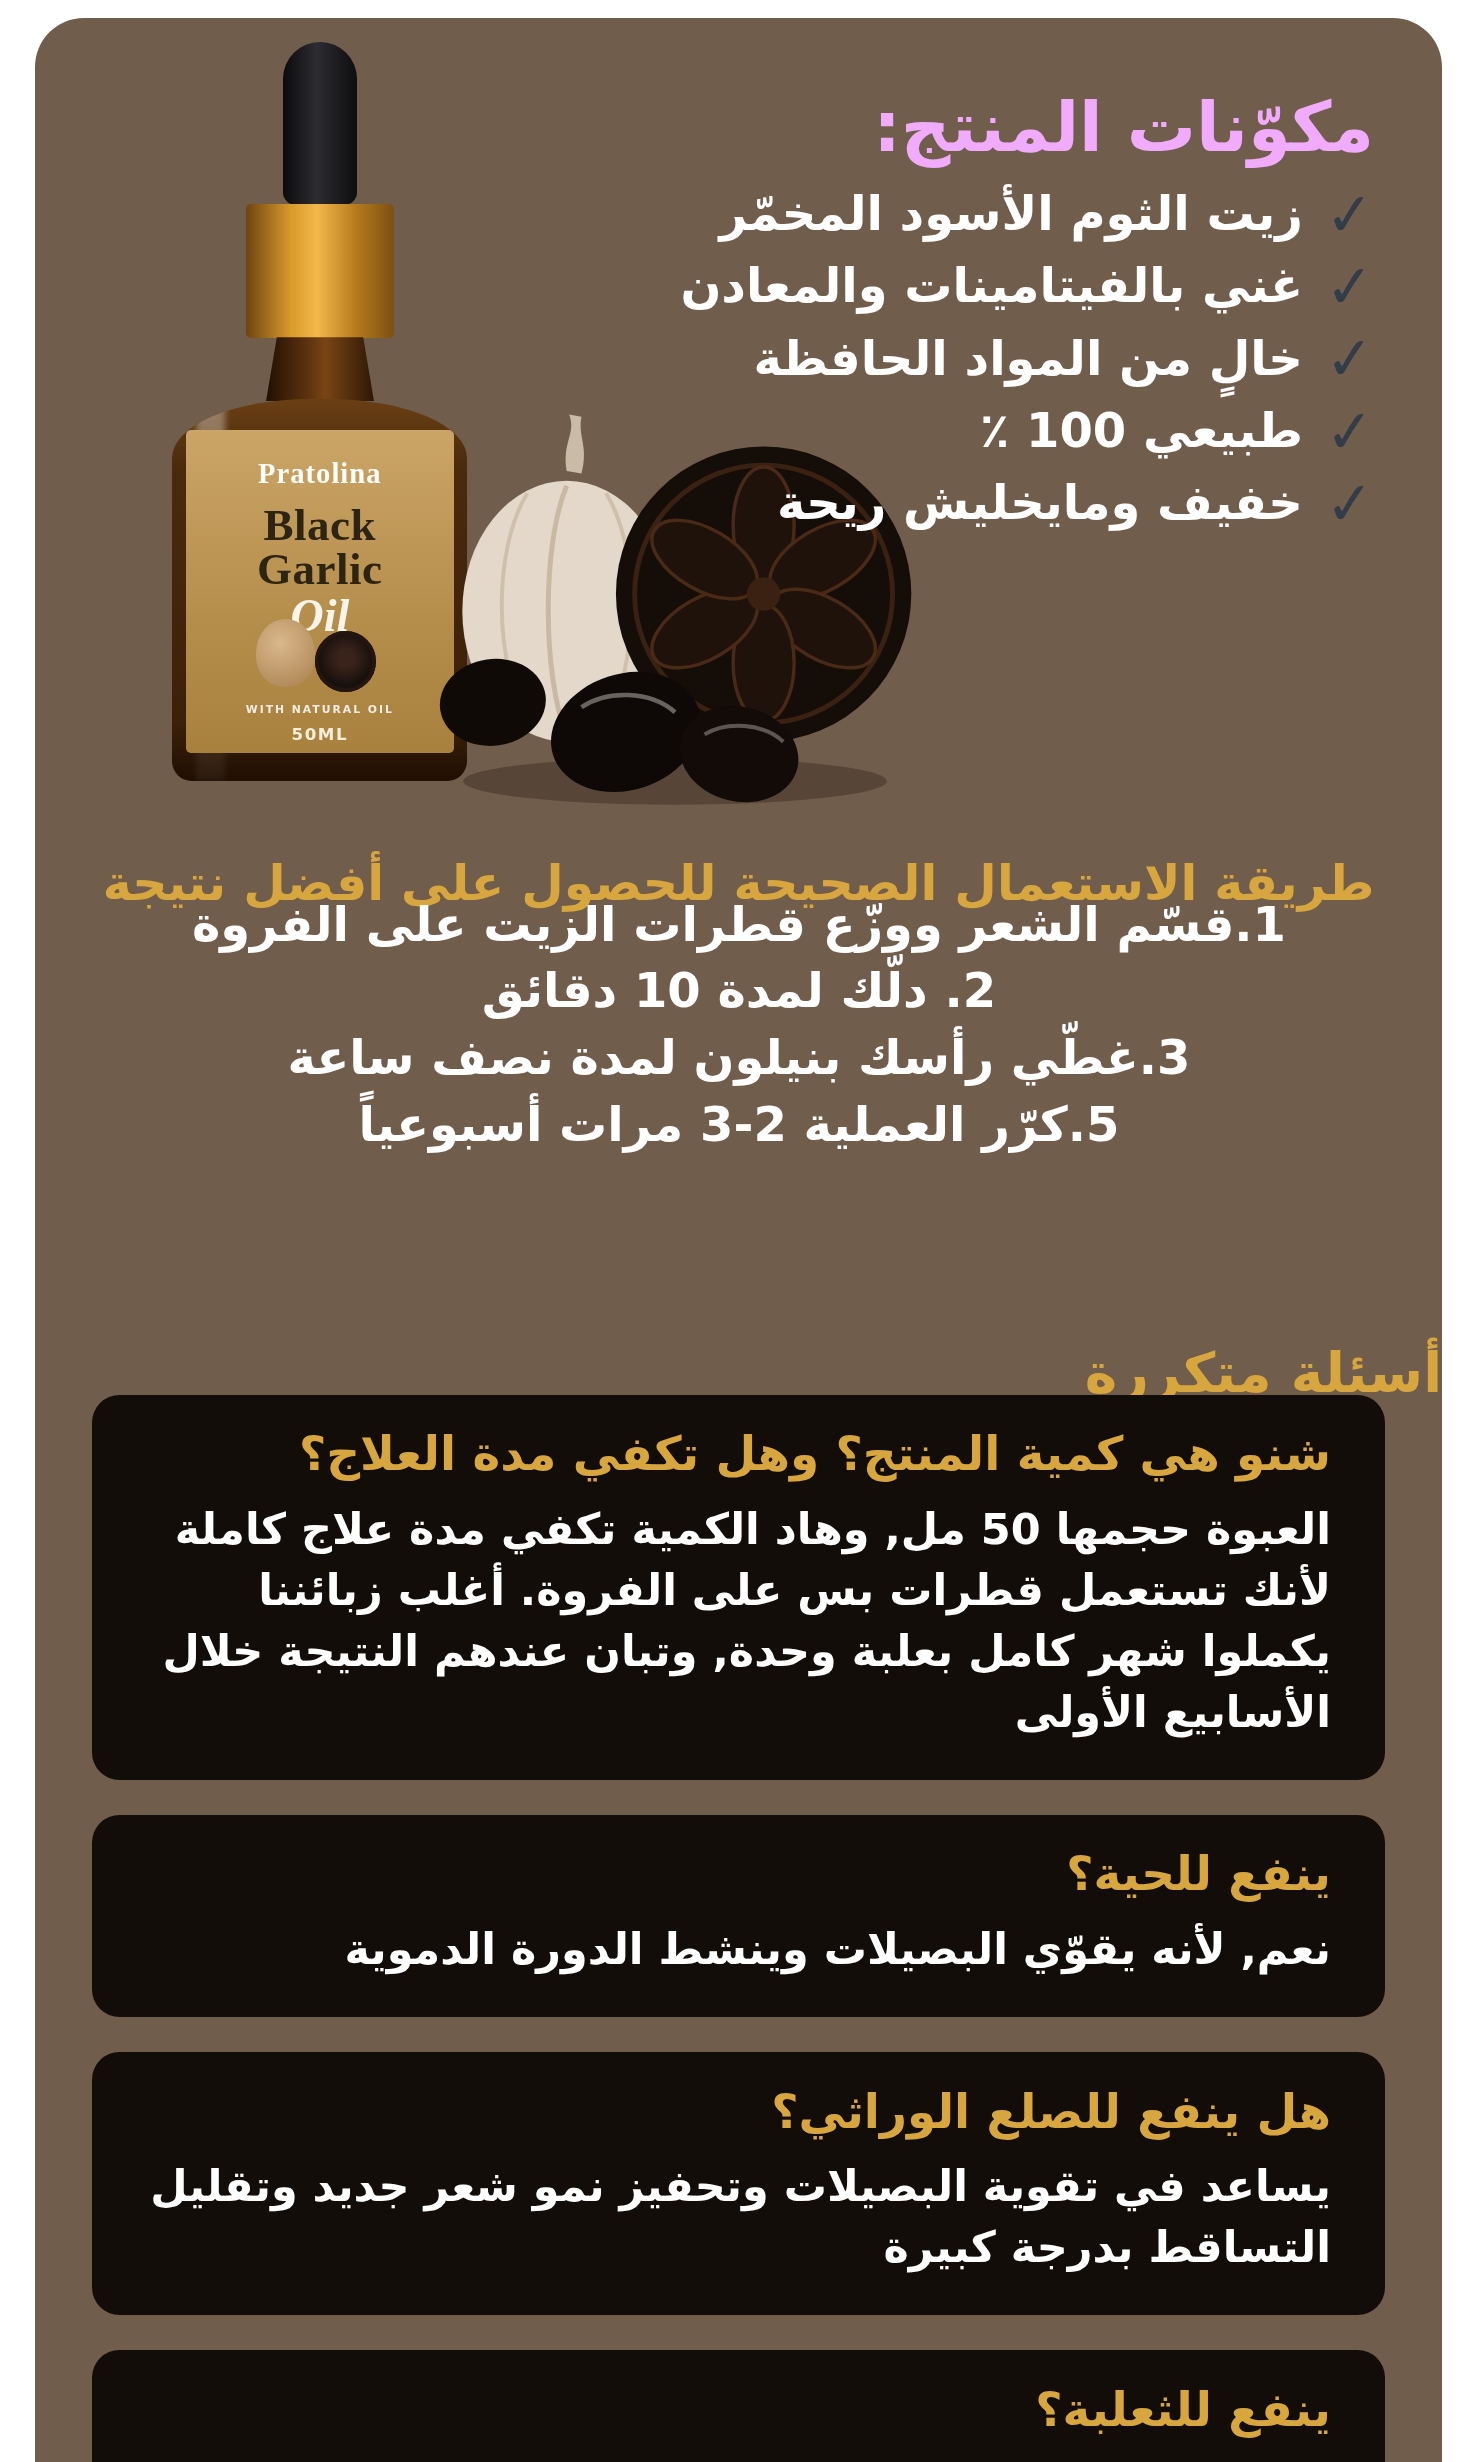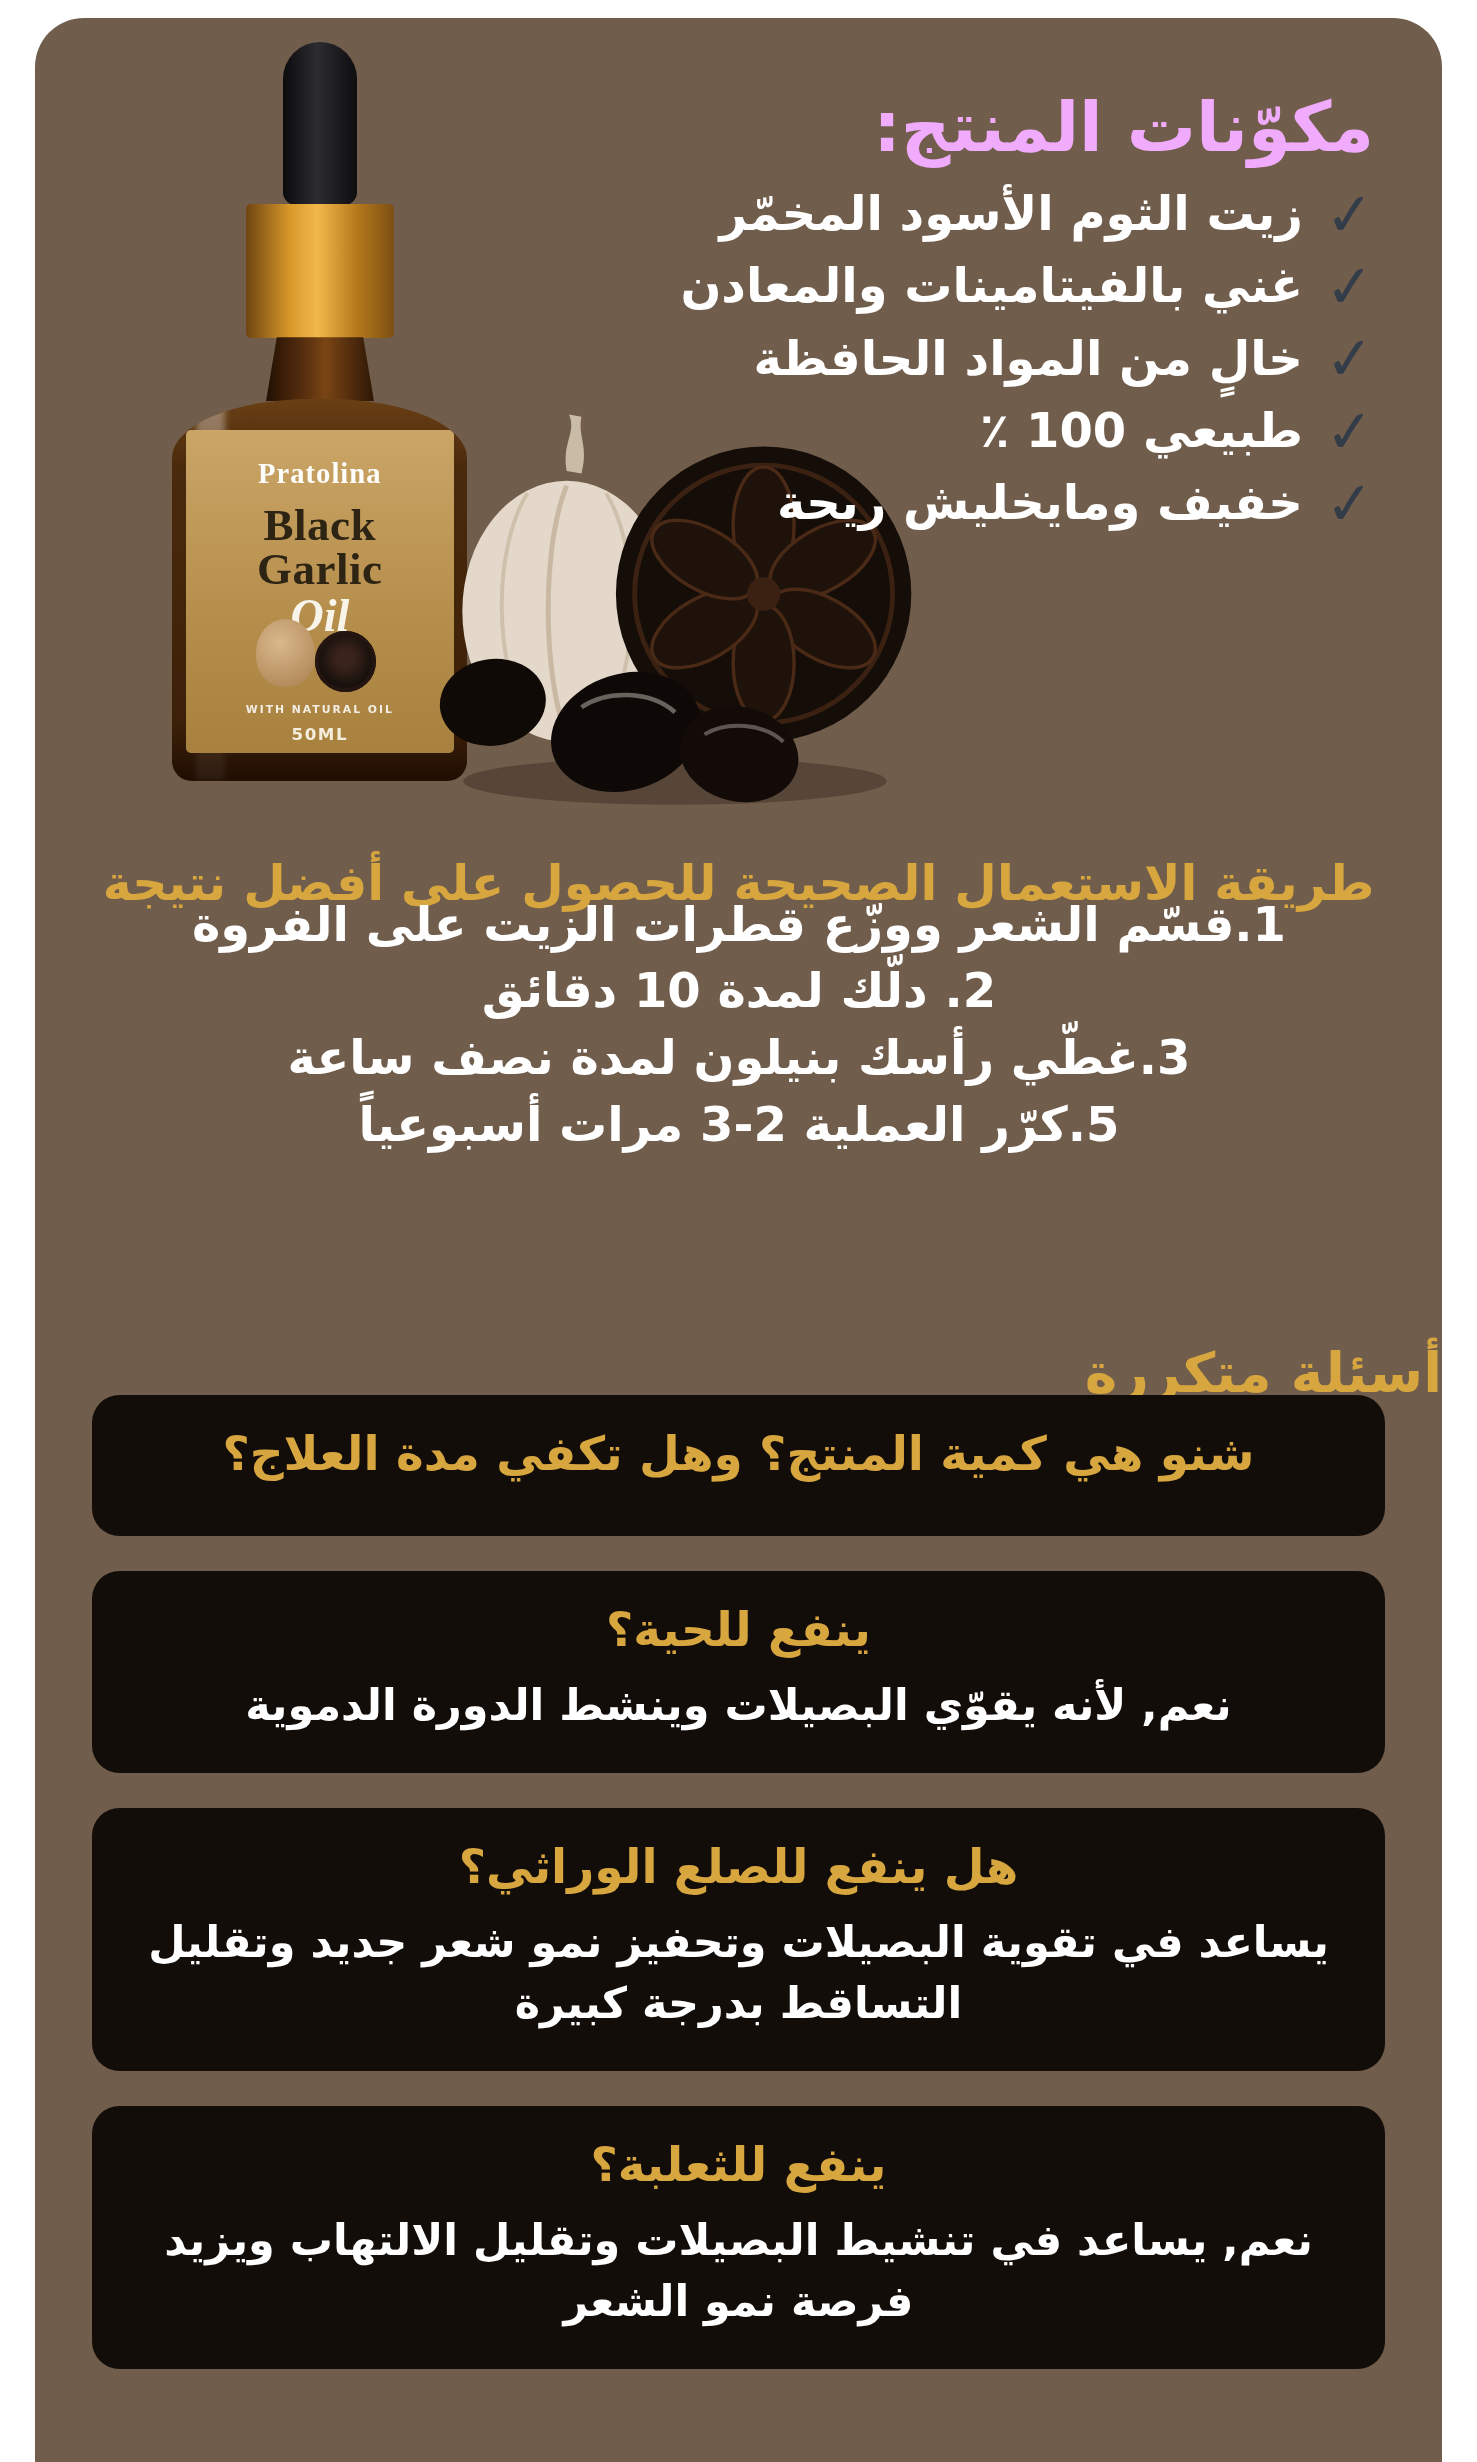--- a/index.html
+++ b/index.html
@@ -56,21 +56,21 @@
   .usage-title{position:absolute;top:797px;left:0;width:100%;text-align:center;direction:rtl;
         font-size:49px;font-weight:700;color:#D7A63F;white-space:nowrap;}
   .steps{position:absolute;top:882px;right:156px;direction:rtl;text-align:center;}
   .step{font-size:48px;font-weight:700;color:#ffffff;line-height:1;margin-bottom:18.7px;}
 
   
   .faq-title{position:absolute;top:1278px;left:0;width:100%;text-align:right;direction:rtl;
         font-size:55px;font-weight:700;color:#D7A63F;}
   .faq{position:absolute;top:1377px;left:0;right:0;}
   .faq-box{width:1293px;margin:0 auto 35px;background:#130D09;border-radius:27.6px;
-        padding:30.5px 54px 37px;box-sizing:border-box;text-align:center;direction:rtl;}
+        padding:30.5px 54px 37px;box-sizing:border-box;text-align:right;direction:rtl;}
   .faq-q{font-size:47px;font-weight:700;color:#D7A63F;margin:0 0 14.8px;line-height:1.25;}
   .faq-a{font-size:43px;font-weight:700;color:#ffffff;line-height:1.42;margin:0;}
 </style>
 </head>
 <body>
 
 <div class="panel">
 
   <div class="photo">
     <div class="bottle">
@@ -153,20 +153,21 @@
     <div class="step">1.قسّم الشعر ووزّع قطرات الزيت على الفروة</div>
     <div class="step">2. دلّك لمدة 10 دقائق</div>
     <div class="step">3.غطّي رأسك بنيلون لمدة نصف ساعة</div>
     <div class="step">5.كرّر العملية 2-3 مرات أسبوعياً</div>
   </div>
 
   <h2 class="faq-title">أسئلة متكررة</h2>
   <div class="faq">
     <div class="faq-box">
       <h3 class="faq-q">شنو هي كمية المنتج؟ وهل تكفي مدة العلاج؟</h3>
+      <p class="faq-a">العبوة حجمها 50 مل, وهاد الكمية تكفي مدة علاج كاملة لأنك تستعمل قطرات بس على الفروة. أغلب زبائننا يكملوا شهر كامل بعلبة وحدة, وتبان عندهم النتيجة خلال الأسابيع الأولى</p>
     </div>
     <div class="faq-box">
       <h3 class="faq-q">ينفع للحية؟</h3>
       <p class="faq-a">نعم, لأنه يقوّي البصيلات وينشط الدورة الدموية</p>
     </div>
     <div class="faq-box">
       <h3 class="faq-q">هل ينفع للصلع الوراثي؟</h3>
       <p class="faq-a">يساعد في تقوية البصيلات وتحفيز نمو شعر جديد وتقليل التساقط بدرجة كبيرة</p>
     </div>
     <div class="faq-box">

